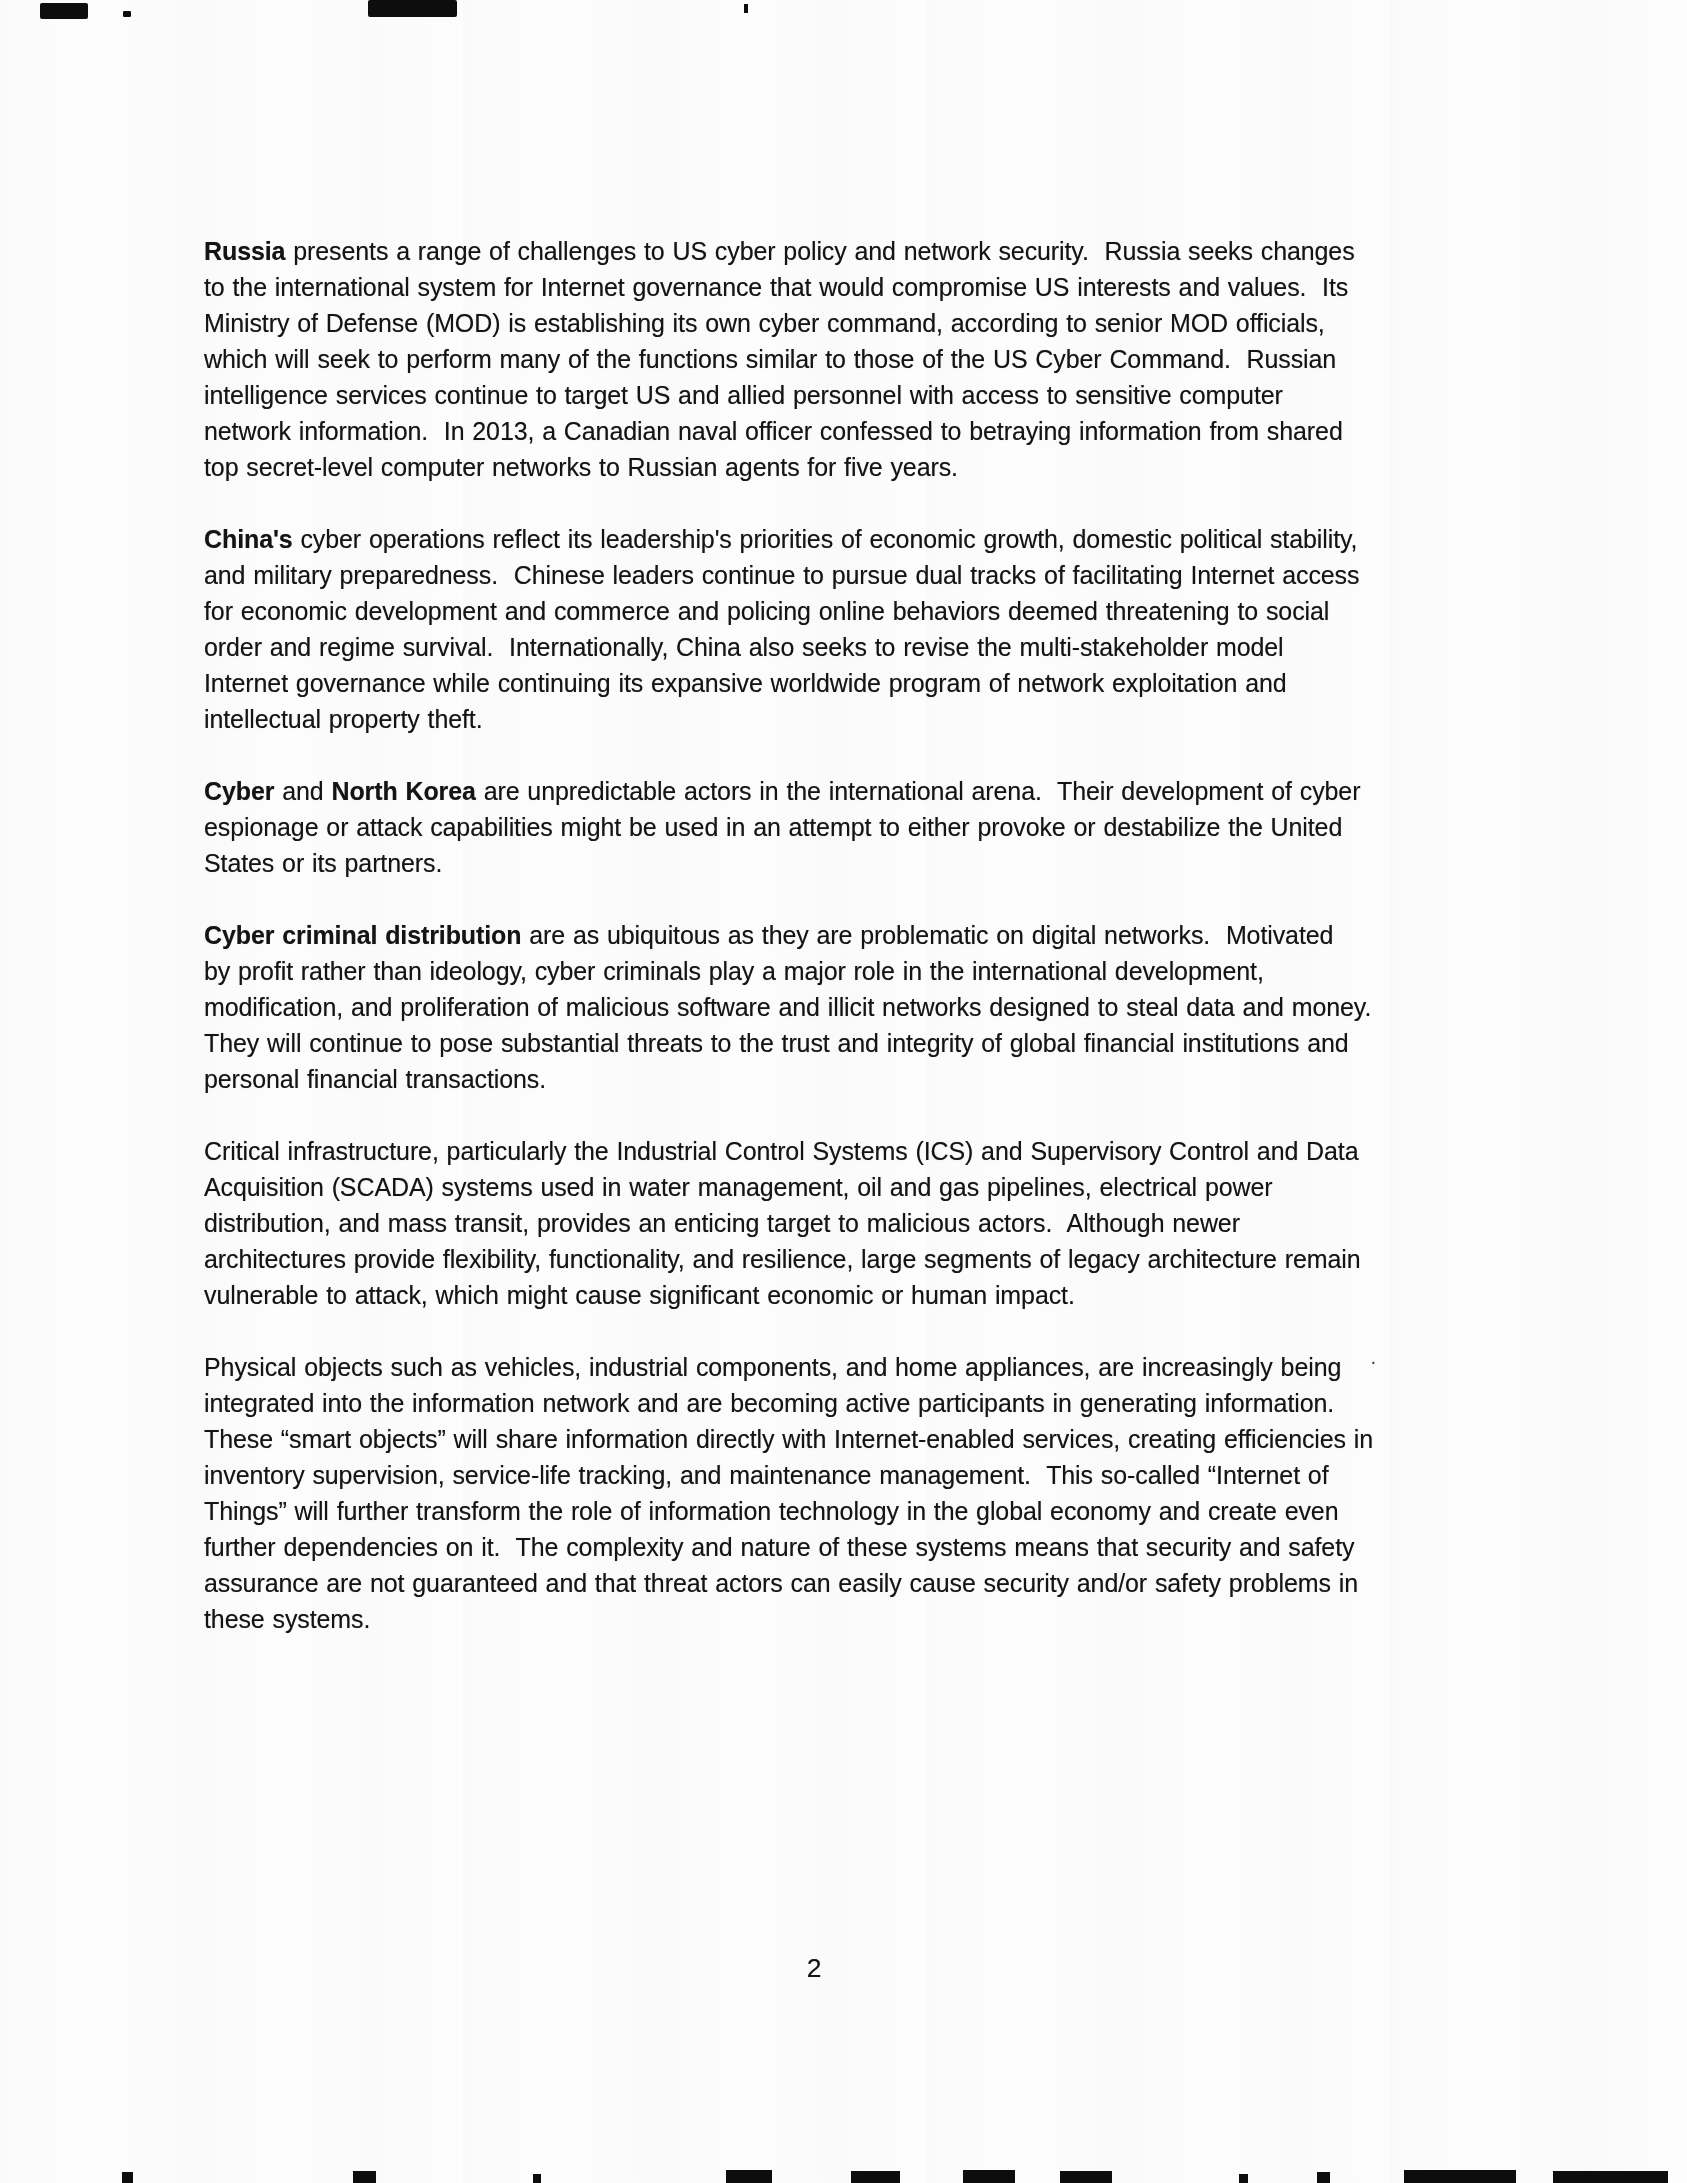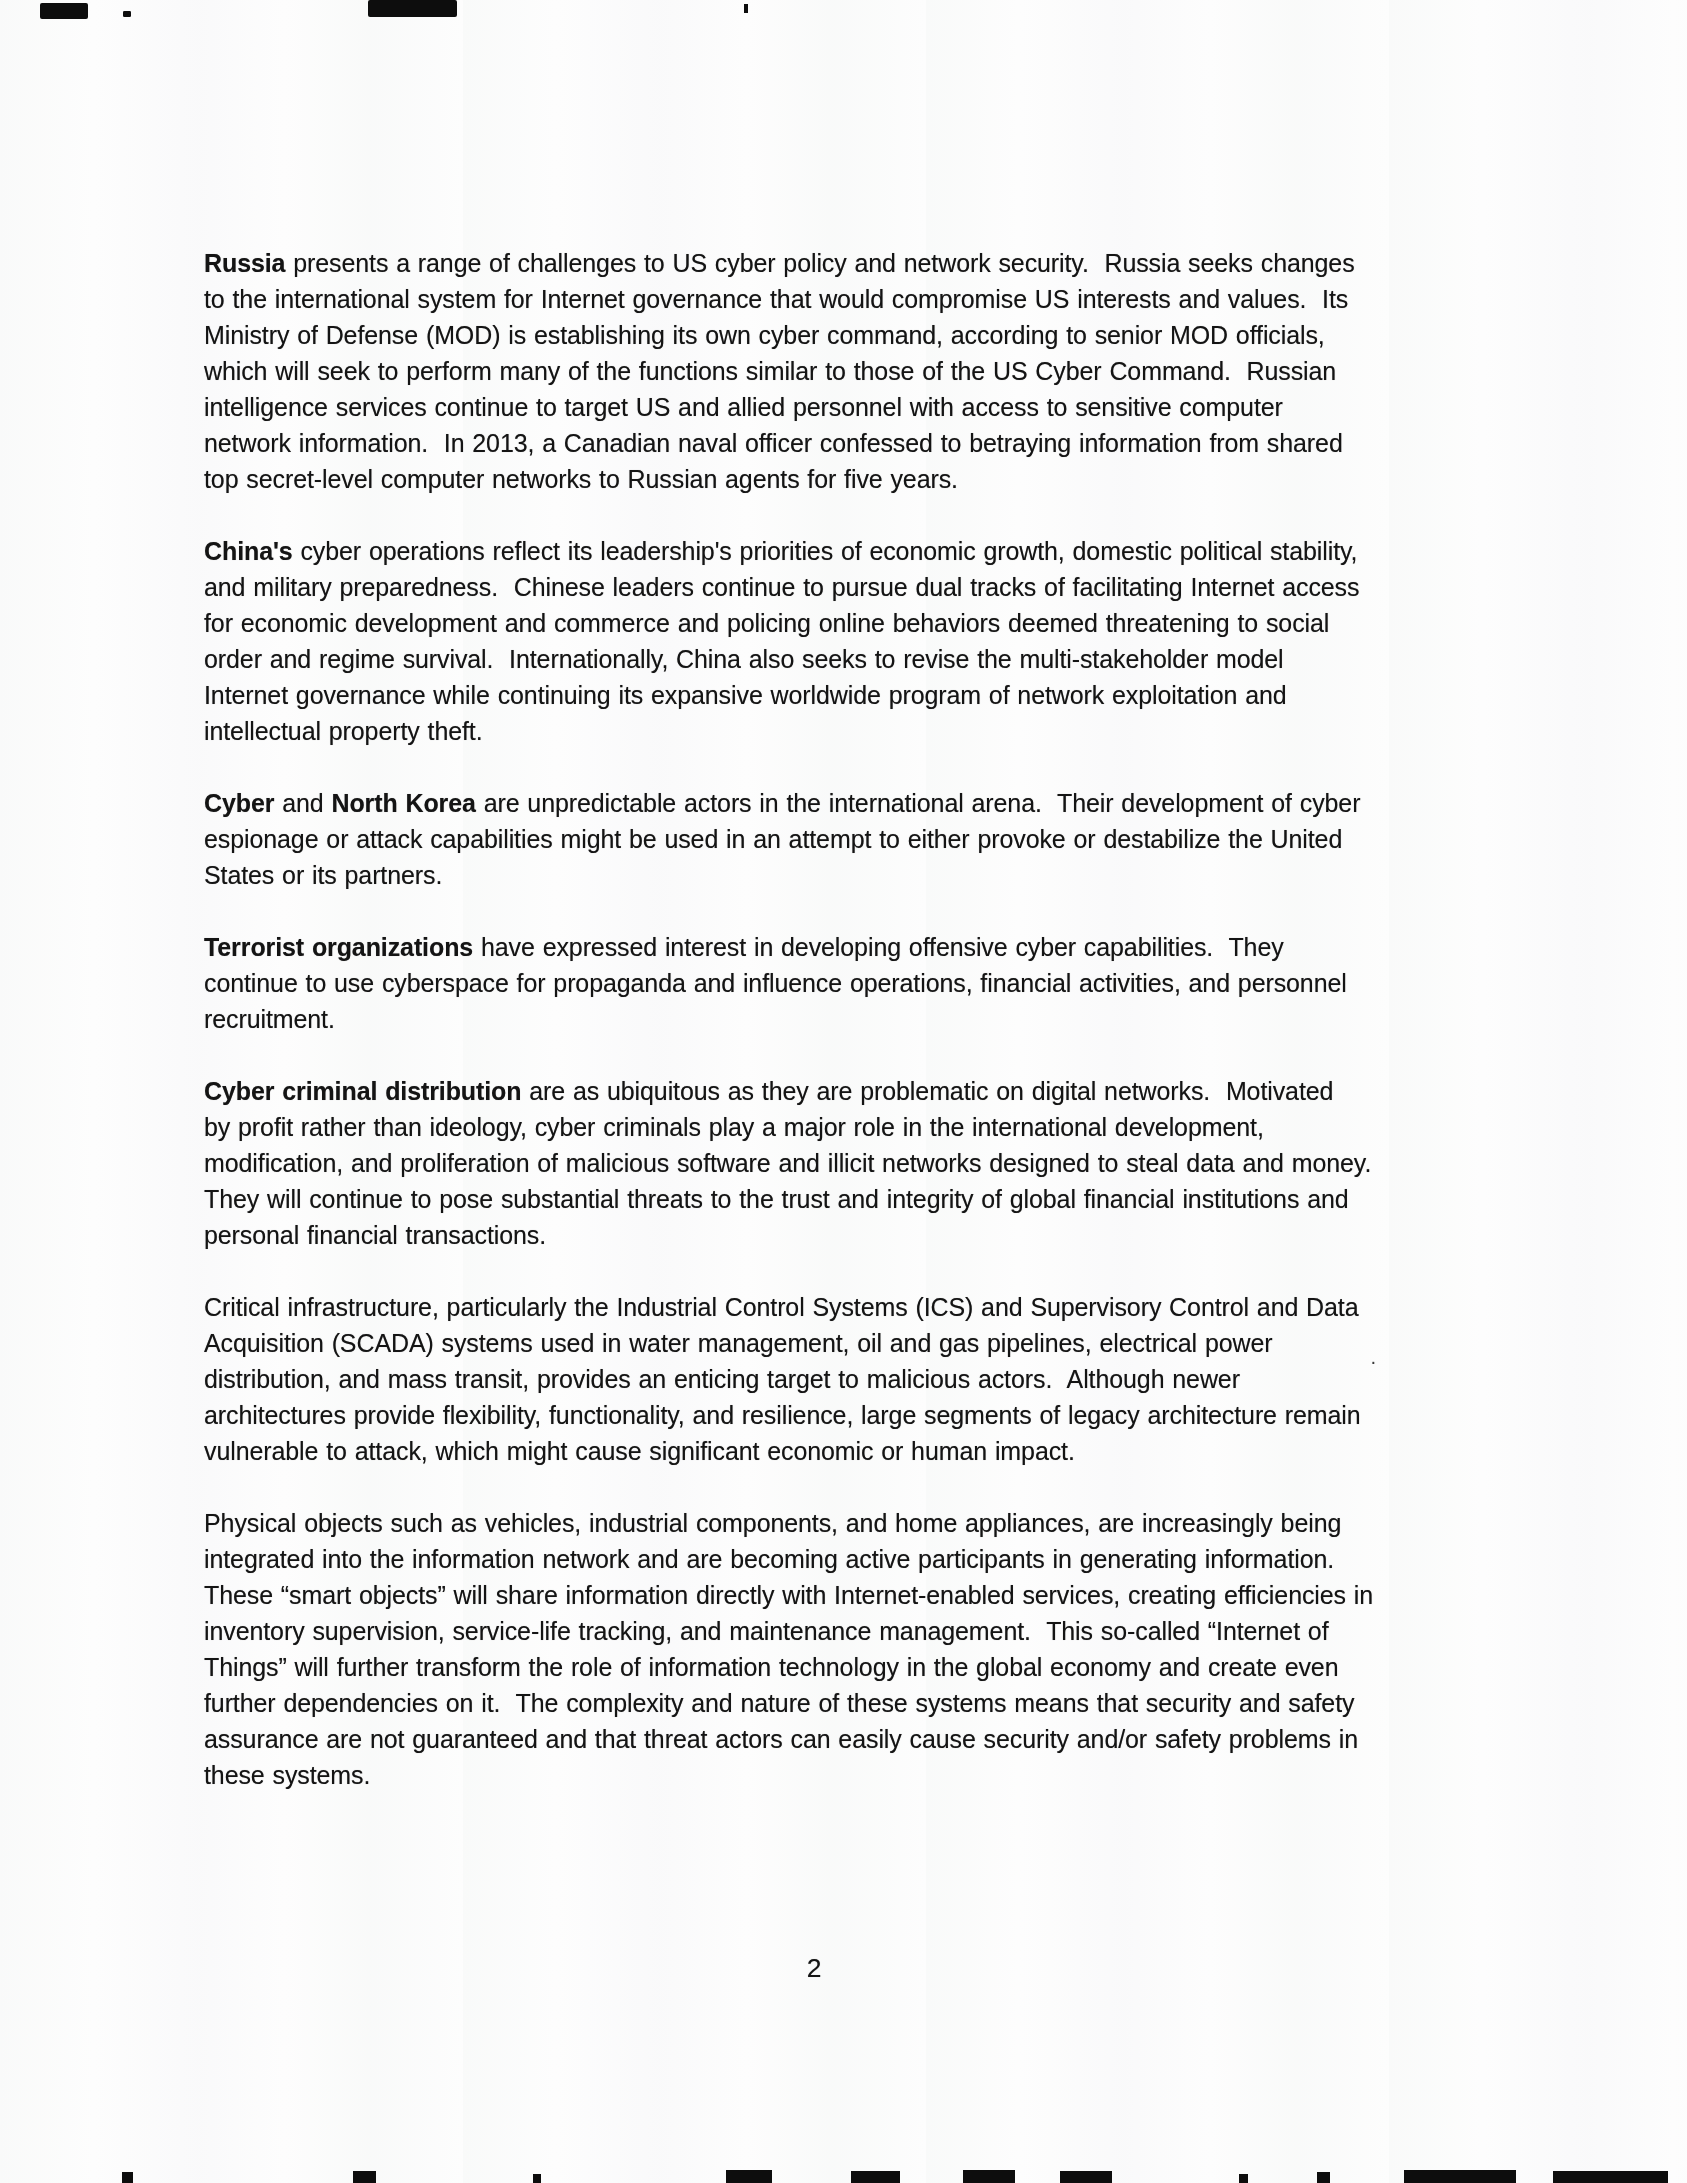--- a/index.html
+++ b/index.html
@@ -22,21 +22,21 @@
     font-family: "Liberation Sans", "DejaVu Sans", sans-serif;
     color: #141414;
   }
   .content {
     position: absolute;
     left: 204px;
     top: 233px;
     width: 1363px;
   }
   .para {
-    margin: 12px 0 36px 0;
+    margin: 0 0 36px 0;
     font-size: 25px;
     line-height: 36px;
     letter-spacing: -0.1px;
     word-spacing: 1px;
     white-space: pre-wrap;
     text-shadow: 0 0 0.7px rgba(20,20,20,0.45);
   }
   .para .b, .heading .b {
     font-weight: 700;
   }
@@ -122,23 +122,20 @@
 and military preparedness.  Chinese leaders continue to pursue dual tracks of facilitating Internet access
 for economic development and commerce and policing online behaviors deemed threatening to social
 order and regime survival.  Internationally, China also seeks to revise the multi-stakeholder model
 Internet governance while continuing its expansive worldwide program of network exploitation and
 intellectual property theft.</span></p>
 
     <p class="para"><span class="b">Cyber</span><span> and </span><span class="b">North Korea</span><span> are unpredictable actors in the international arena.  Their development of cyber
 espionage or attack capabilities might be used in an attempt to either provoke or destabilize the United
 States or its partners.</span></p>
 
-    <p class="para"><span class="b">Terrorist organizations</span><span> have expressed interest in developing offensive cyber capabilities.  They
-continue to use cyberspace for propaganda and influence operations, financial activities, and personnel
-recruitment.</span></p>
 
     <p class="para"><span class="b">Cyber criminal distribution</span><span> are as ubiquitous as they are problematic on digital networks.  Motivated
 by profit rather than ideology, cyber criminals play a major role in the international development,
 modification, and proliferation of malicious software and illicit networks designed to steal data and money.
 They will continue to pose substantial threats to the trust and integrity of global financial institutions and
 personal financial transactions.</span></p>
 
 
     <p class="para"><span>Critical infrastructure, particularly the Industrial Control Systems (ICS) and Supervisory Control and Data
 Acquisition (SCADA) systems used in water management, oil and gas pipelines, electrical power

